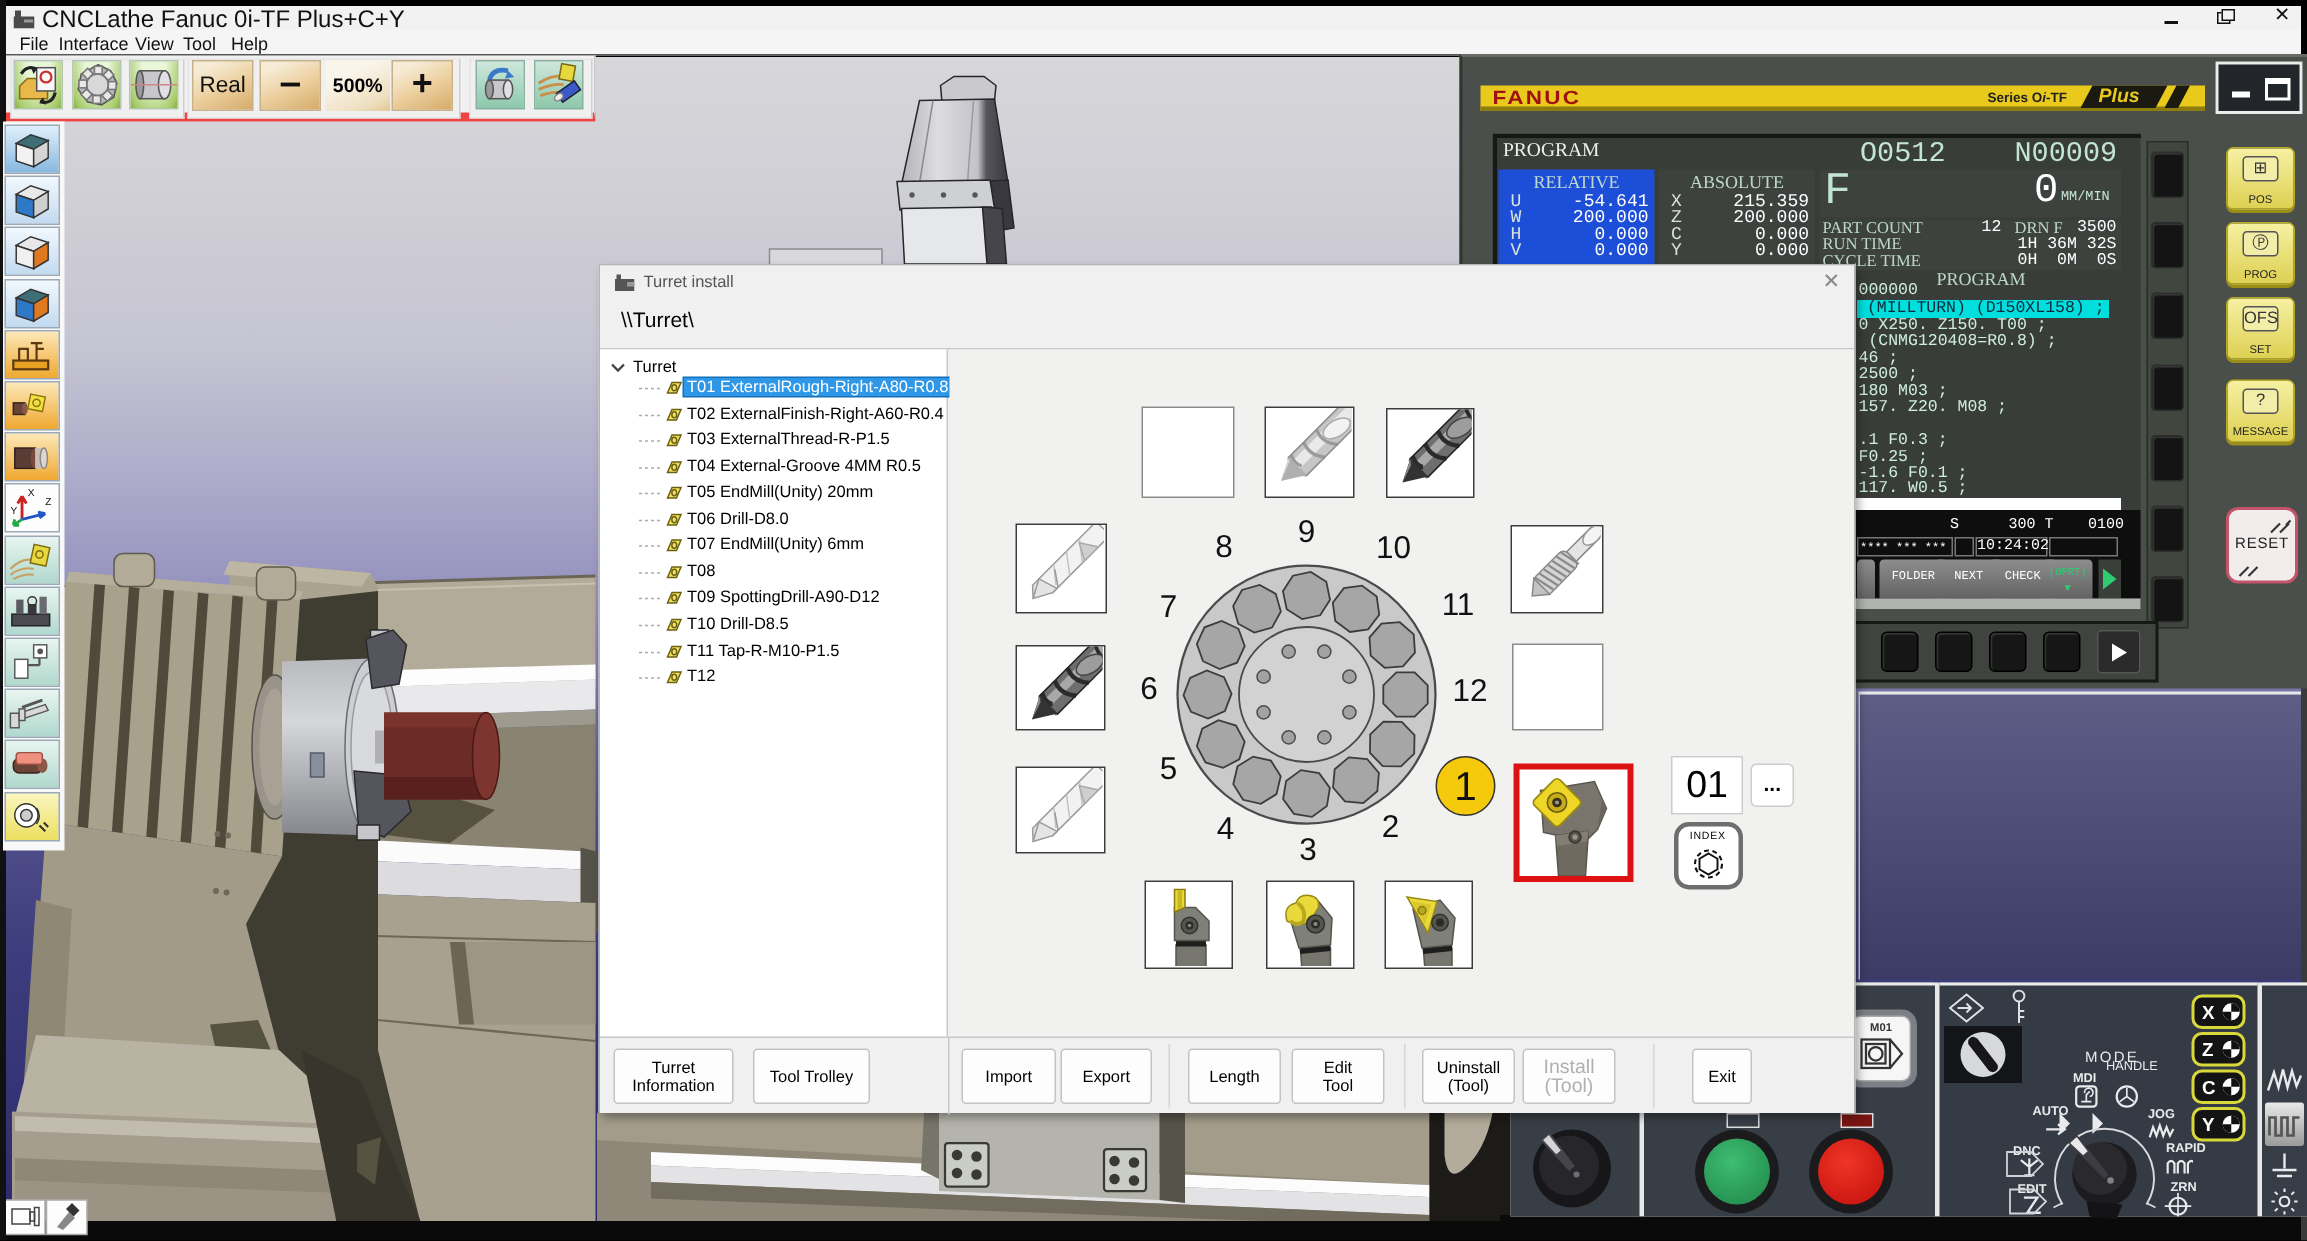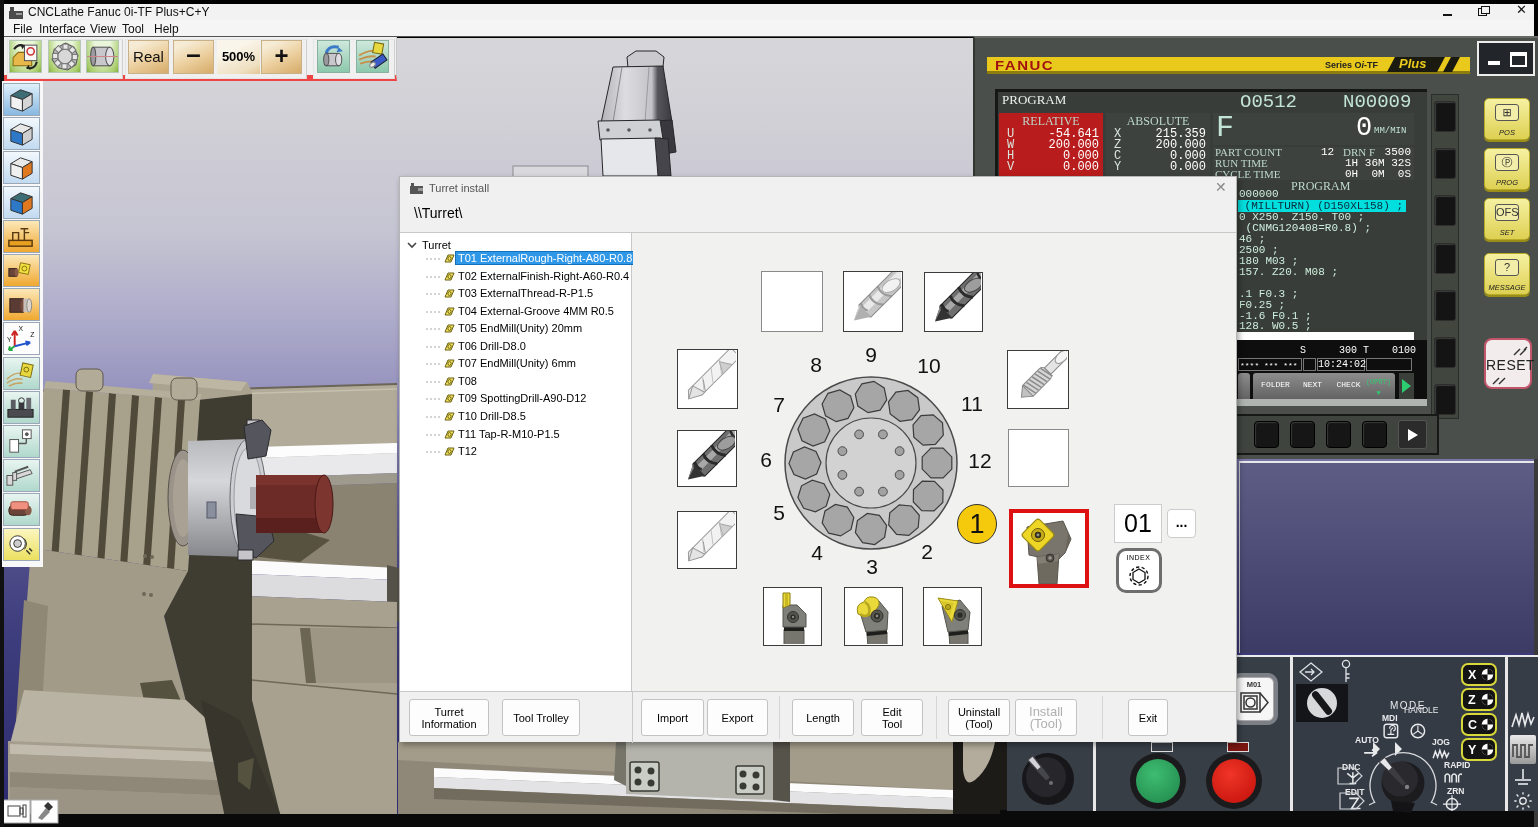--- a/index.html
+++ b/index.html
@@ -2,21 +2,21 @@
 <html><head>
 <meta charset="utf-8">
 <style>
 * { margin:0; padding:0; box-sizing:border-box; }
 html,body { width:1538px; height:827px; overflow:hidden; }
 body { font-family:"Liberation Sans", sans-serif; background:#000; }
 #app { position:absolute; left:0; top:0; width:1538px; height:827px; background:#000; }
 .abs { position:absolute; }
 
 #titlebar { left:4px; top:4px; width:1530px; height:16px; background:#f2f2f2; }
-#titlebar .ttl { position:absolute; left:24px; top:1px; font-size:12px; color:#111; }
+#titlebar .ttl { position:absolute; left:24px; top:1px; font-size:16px; color:#111; }
 #menubar { left:4px; top:20px; width:1530px; height:17px; background:#f5f5f5; font-size:12px; color:#111; border-bottom:1.5px solid #555; }
 #menubar span { position:absolute; top:2px; }
 #toolbar { left:4px; top:37px; width:393px; height:44px; background:#f0f0f0; border-bottom:6px solid #ef4444; border-right:1px solid #c8c8c8; }
 .tgroup { position:absolute; top:2px; height:40px; border:1px solid #e5e5e5; border-right:1px solid #cfcfcf; background:#f0f0f0; }
 .tbtn { position:absolute; top:3px; width:33px; height:33px; border:1px solid #b5c8b5; }
 .tanbtn { position:absolute; top:3px; width:41px; height:34px; background:linear-gradient(155deg,#f6ecd6 15%,#eccf9e 55%,#d5ab69 100%); border:1px solid #c8b088; color:#111; text-align:center; }
 
 #scene { left:0; top:0; width:1538px; height:827px; }
 
 #sidebar { left:2px; top:81px; width:41px; height:486px; background:#f8f8f8; }
@@ -32,21 +32,21 @@
 .pr span { position:absolute; left:8px; color:#d8e4dc; }
 .pr b { position:absolute; right:4px; font-weight:normal; color:#fff; }
 .fr { position:relative; height:11px; line-height:11px; font-size:11px; }
 .fr .lbl { font-family:"Liberation Serif",serif; color:#bcd8ca; font-size:11px; margin-left:2px; }
 .fr b { font-weight:normal; color:#fff; }
 .cl { position:absolute; font-size:11px; color:#cdeedd; white-space:pre; }
 .sk { position:absolute; top:3px; width:45px; height:26px; background:linear-gradient(#8d8d8d,#636363); border-radius:3px 3px 0 0; color:#fff; font-size:8px; text-align:center; line-height:24px; }
 .rk { position:absolute; left:2px; width:22px; height:31px; background:#141414; border:1px solid #2e2e2e; border-radius:3px; box-shadow:inset 1px 1px 1px #3c3c3c; }
 .bk { position:absolute; top:5px; width:25px; height:27px; background:#161616; border:1px solid #000; border-radius:4px; box-shadow:inset 1px 1px 1px #3a3a3a; }
 .fk { position:absolute; left:509px; width:46px; height:42px; background:linear-gradient(#f6f1a2,#ddd052); border:1px solid #b8ab28; border-radius:5px; text-align:center; box-shadow:0 2px 0 #9a8d18; }
-.fk .fl { position:absolute; width:100%; bottom:2px; font-size:7.5px; color:#222;font-style:italic; }
+.fk .fl { position:absolute; width:100%; bottom:2px; font-size:7.5px; color:#222; }
 .fk .fi { position:absolute; left:50%; transform:translateX(-50%); top:5px; width:24px; height:17px; background:#f2eda8; border:1.5px solid #555; border-radius:3px; font-size:11px; color:#333; line-height:15px; }
 .treerow { position:absolute; left:0; height:16px; white-space:nowrap; }
 .treerow .tx { position:absolute; left:58px; top:2px; font-size:11px; color:#000; }
 .treerow.sel .tx { background:#2f97e8; color:#fff; outline:1px solid #1470b8; padding:0 2px; margin-left:-2px; }
 .tbx { position:absolute; background:#fff; border:1.5px solid #3c3c3c; }
 .num { position:absolute; font-size:21px; color:#111; transform:translate(-50%,-50%); }
 .dbtn { position:absolute; top:7px; height:37px; background:#fdfdfd; border:1px solid #c3c3c3; border-radius:3px; font-size:11px; color:#000; text-align:center; display:flex; align-items:center; justify-content:center; line-height:12px; }
 </style>
 </head>
 <body>
@@ -425,21 +425,21 @@
     <div class="abs" style="left:502px;top:3px;width:58px;height:35px;background:#22262b;border:2px solid #ececec">
       <div class="abs" style="left:9px;top:18px;width:12px;height:4px;background:#fff"></div>
       <div class="abs" style="left:31px;top:9px;width:17px;height:15px;border:2px solid #fff;border-top-width:4px"></div>
     </div>
 
     <div class="abs" style="left:20px;top:51px;width:432px;height:317px;background:#393d39;box-shadow:inset 3px 3px 0 #151815;font-family:'Liberation Mono',monospace;color:#fff">
       <span class="abs" style="left:7px;top:3px;font-family:'Liberation Serif',serif;font-size:13px;color:#edf1ed">PROGRAM</span>
       <span class="abs" style="left:245px;top:2px;font-size:19px;color:#c2e4d6">O0512</span>
       <span class="abs" style="left:348px;top:2px;font-size:19px;color:#c2e4d6">N00009</span>
 
-      <div class="abs" style="left:4px;top:24px;width:104px;height:64px;background:#b91c1c">
+      <div class="abs" style="left:4px;top:24px;width:104px;height:64px;background:#1d4ed8">
         <div style="text-align:center;font-family:'Liberation Serif',serif;font-size:12px;color:#bcd8ca;margin-top:1px">RELATIVE</div>
         <div class="pr">
             <span>U</span>
             <b>-54.641</b>
           </div>
         <div class="pr">
             <span>W</span>
             <b>200.000</b>
           </div>
         <div class="pr">
@@ -487,21 +487,21 @@
           <div class="cl" style="left:243px;top:111px;width:168px;background:#00dede;color:#0a2a3a"> (MILLTURN) (D150XL158) ;</div>
           <div class="cl" style="left:244px;top:122px">0 X250. Z150. T00 ;</div>
           <div class="cl" style="left:244px;top:133px"> (CNMG120408=R0.8) ;</div>
           <div class="cl" style="left:244px;top:144px">46 ;</div>
           <div class="cl" style="left:244px;top:155px">2500 ;</div>
           <div class="cl" style="left:244px;top:166px">180 M03 ;</div>
           <div class="cl" style="left:244px;top:177px">157. Z20. M08 ;</div>
           <div class="cl" style="left:244px;top:199px">.1 F0.3 ;</div>
           <div class="cl" style="left:244px;top:210px">F0.25 ;</div>
           <div class="cl" style="left:244px;top:221px">-1.6 F0.1 ;</div>
-          <div class="cl" style="left:244px;top:231px">128. W0.5 ;</div>
+          <div class="cl" style="left:244px;top:231px">117. W0.5 ;</div>
         </div>
 
       <div class="abs" style="left:4px;top:243px;width:415px;height:8px;background:#fff"></div>
 
       <div class="abs" style="left:0px;top:251px;width:432px;height:59px;background:#0e0e0e;font-size:10px">
         <span class="abs" style="left:305px;top:5px">S</span>
         <span class="abs" style="left:344px;top:5px">300 T</span>
         <span class="abs" style="left:397px;top:5px">0100</span>
         <div class="abs" style="left:243px;top:18px;width:64px;height:13px;border:1px solid #777;overflow:hidden">
             <span class="abs" style="left:1px;top:2px;font-size:8px">**** *** ***</span>
@@ -559,21 +559,21 @@
           <div class="fi">OFS</div>
           <div class="fl">SET</div>
         </div>
         <div class="fk" style="top:215px">
           <div class="fi">?</div>
           <div class="fl">MESSAGE</div>
         </div>
       </div>
 
     <div class="abs" style="left:509px;top:300px;width:48px;height:51px;background:#f3ecec;border:2.5px solid #c2556a;border-radius:8px;text-align:center">
-      <div style="margin-top:17px;font-size:14px;color:#222;letter-spacing:0.5px">RESET</div>
+      <div style="margin-top:17px;font-size:10px;color:#222;letter-spacing:0.5px">RESET</div>
       <svg class="abs" style="left:26px;top:5px" width="16" height="12" viewBox="0 0 16 12">
           <g stroke="#333" stroke-width="1.4">
             <line x1="2" y1="10" x2="8" y2="4"></line>
             <line x1="8" y1="10" x2="14" y2="4"></line>
             <line x1="12" y1="5" x2="15" y2="2"></line>
           </g>
         </svg>
       <svg class="abs" style="left:5px;top:34px" width="16" height="12" viewBox="0 0 16 12">
           <g stroke="#333" stroke-width="1.4">
             <line x1="2" y1="10" x2="8" y2="4"></line>

